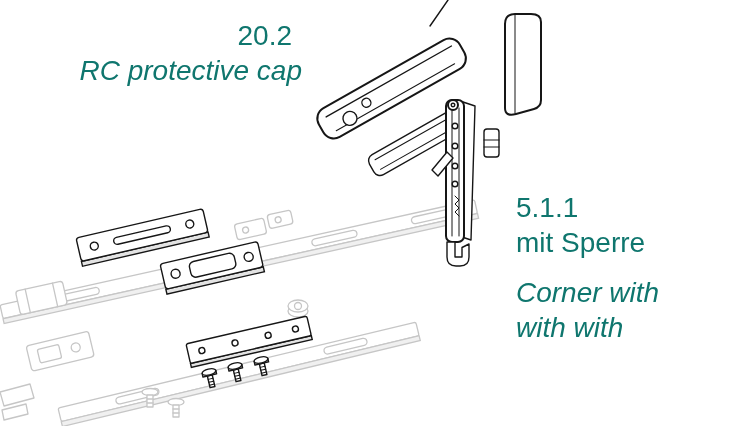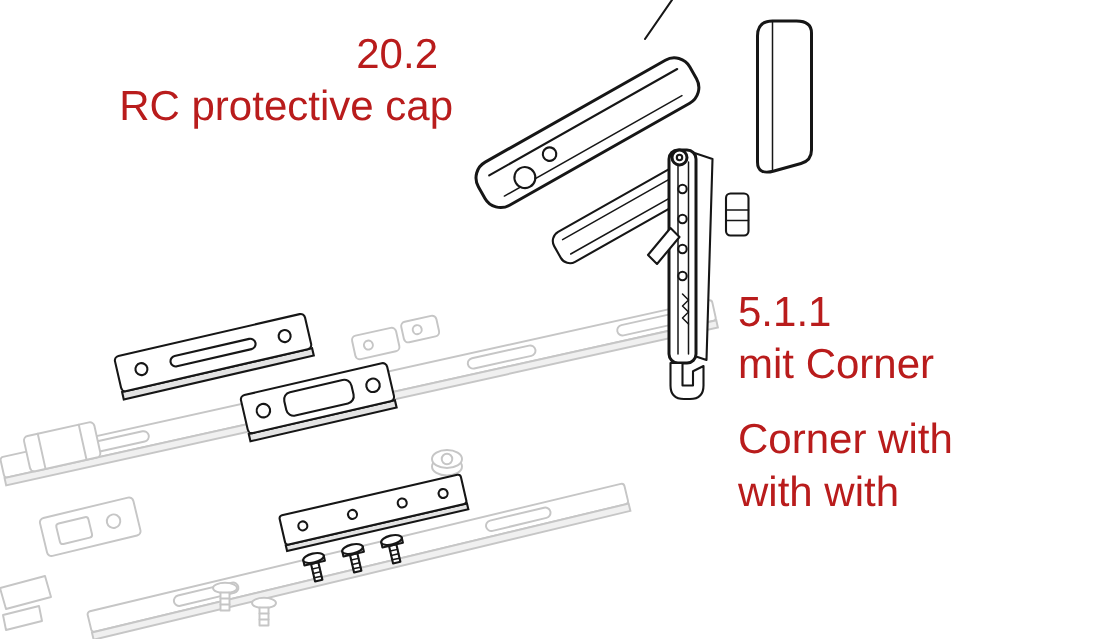--- a/index.html
+++ b/index.html
@@ -1,23 +1,23 @@
 <!DOCTYPE html>
 <html style="--ink: #161616; --faint: #c6c6c6; --shade: #f0f0f0; --text: #000000;"><head>
 <meta charset="utf-8">
 <style>
   html,body{margin:0;padding:0;background:#fff}
   .stage{position:relative;width:746px;height:426px;background:#fff;overflow:hidden;
-         font-family:"Liberation Sans",sans-serif;color:#b91c1c}
+         font-family:"Liberation Sans",sans-serif;color:#0f766e}
   .stage svg{position:absolute;left:0;top:0}
   .label{position:absolute;font-size:28px;line-height:35px;white-space:nowrap}
   .label-left{top:18px;left:0;width:302px;text-align:right}
   .label-left .num{padding-right:10px}
-  .label-right{top:190px;left:492px;text-align:left}
-  .it{}
+  .label-right{top:190px;left:516px;text-align:left}
+  .it{font-style:italic}
   .gap{height:15px}
   
   .dk{stroke:var(--ink,#161616);fill:#fff;stroke-width:1.4;stroke-linejoin:round;stroke-linecap:round}
   .sw2{stroke-width:2}
   .thin{stroke-width:1}
   .f0{fill:none}
   .lt{stroke:var(--faint,#c6c6c6);fill:#fff;stroke-width:1.3;stroke-linejoin:round;stroke-linecap:round}
   .ltshade{stroke:var(--faint,#c6c6c6);fill:#f0f0f0;stroke-width:1.3}
   .dkshade{stroke:var(--ink,#161616);fill:#e3e3e3;stroke-width:1.4}
 </style>
@@ -179,19 +179,19 @@
     </g>
   </svg>
 
   <div class="label label-left">
     <div class="num">20.2</div>
     <div class="it">RC protective cap</div>
   </div>
 
   <div class="label label-right">
     <div>5.1.1</div>
-    <div>mit Corner</div>
+    <div>mit Sperre</div>
     <div class="gap"></div>
     <div class="it">Corner with</div>
     <div class="it">with with</div>
   </div>
 
 </div>
 
 </body></html>

